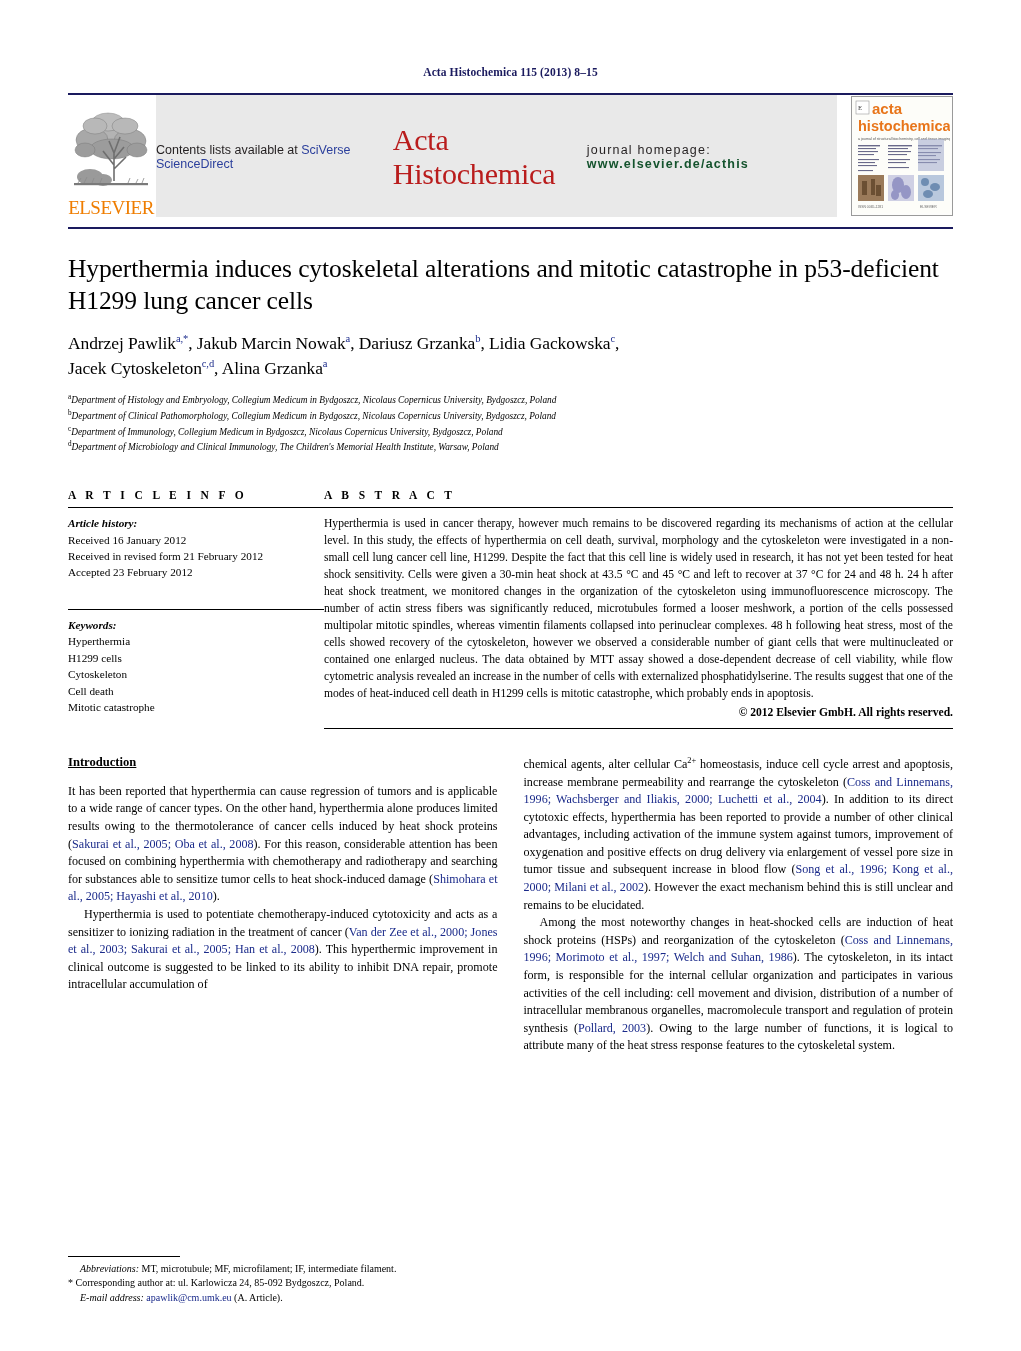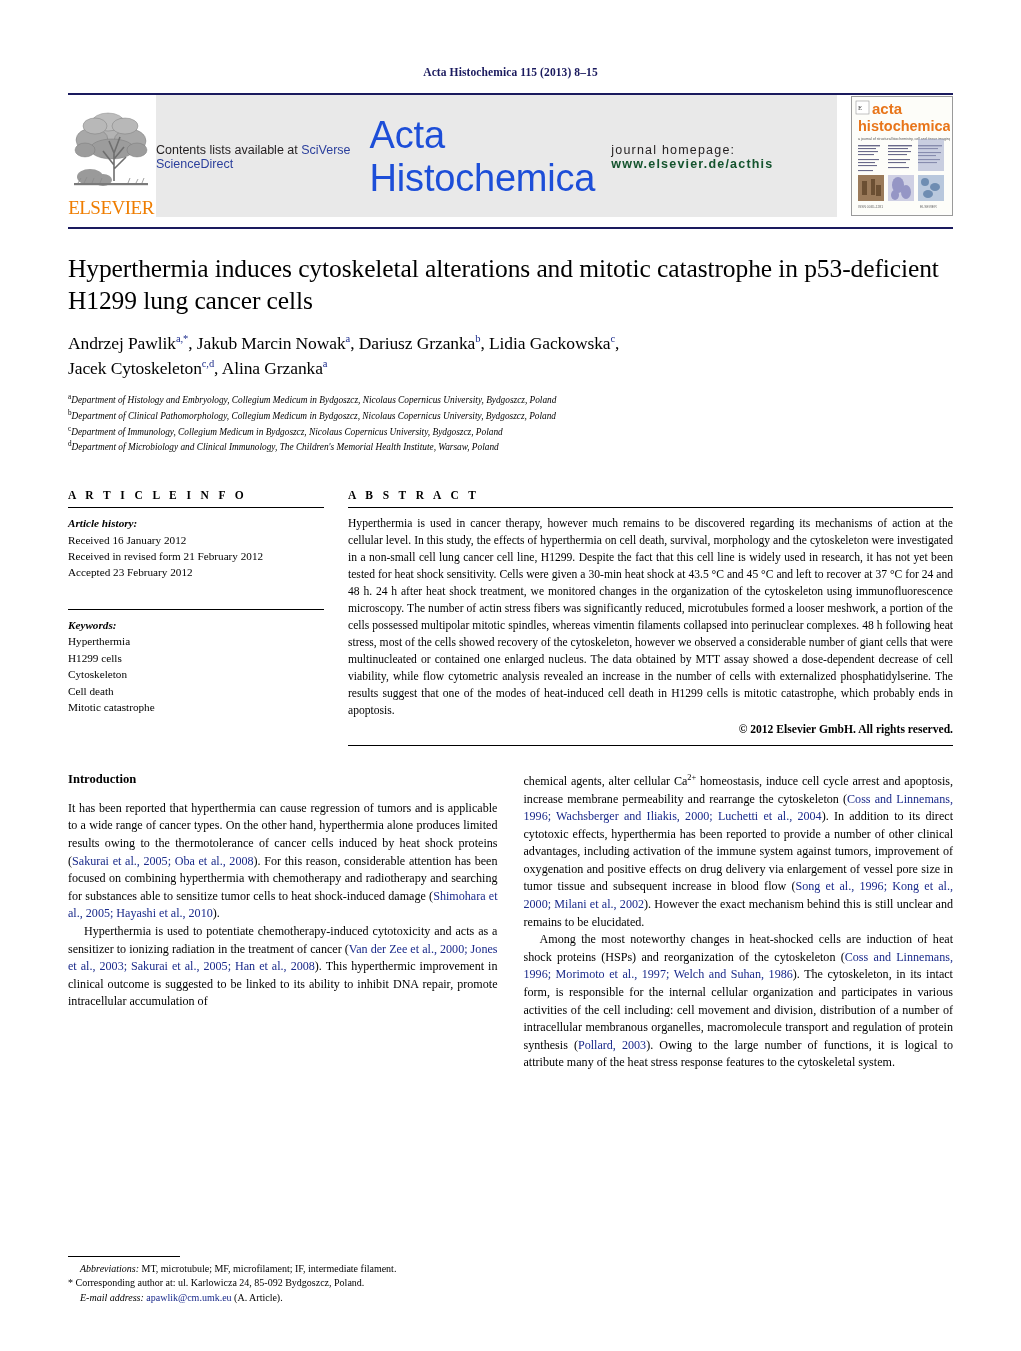--- a/index.html
+++ b/index.html
@@ -71,23 +71,23 @@
     padding: 14px 0 12px 0;
     margin-left: 2px;
   }
   .contents-line {
     font-family: "Liberation Sans", sans-serif;
     font-size: 12.5px;
     color: #231f20;
   }
   .contents-line .sd-link { color: #2b3f9c; }
   .journal-title {
-    font-family: Liberation Sans, sans-serif;
-    font-size: 38px;
-    color: #1d4ed8;
+    font-family: Liberation Serif, serif;
+    font-size: 30px;
+    color: #b91c1c;
     font-weight: 400;
     letter-spacing: -0.2px;
   }
   .homepage-line {
     font-family: "Liberation Sans", sans-serif;
     font-size: 12.5px;
     color: #231f20;
     letter-spacing: 1.2px;
   }
   .homepage-line .url { color: #14532d; font-weight: bold; }
@@ -133,21 +133,20 @@
   .affiliations sup {
     font-style: normal;
     font-size: 7.2px;
     vertical-align: super;
   }
 
   
   .info-abstract {
     margin-top: 34px;
     display: flex;
-    gap: 24px;
   }
   .col-info { flex: 0 0 256px; }
   .col-abstract { flex: 1 1 auto; }
   .sec-head {
     font-family: "Liberation Serif", serif;
     font-size: 11.5px;
     font-weight: bold;
     letter-spacing: 3.4px;
   }
   .thin-rule {
@@ -187,20 +186,21 @@
     margin-top: 26px;
     display: flex;
     gap: 26px;
   }
   .body-col { flex: 1 1 0; min-width: 0; }
   .body-col h2 {
     font-size: 12.6px;
     font-weight: bold;
     margin: 0 0 13px 0;
     font-family: "Liberation Serif", serif;
+    text-decoration: underline;
   }
   .body-col p {
     font-size: 12.1px;
     line-height: 1.455;
     text-align: justify;
     margin: 0;
     hyphens: auto;
   }
   .body-col p + p { text-indent: 16px; }
   .cite { color: #1a2a8a; }

